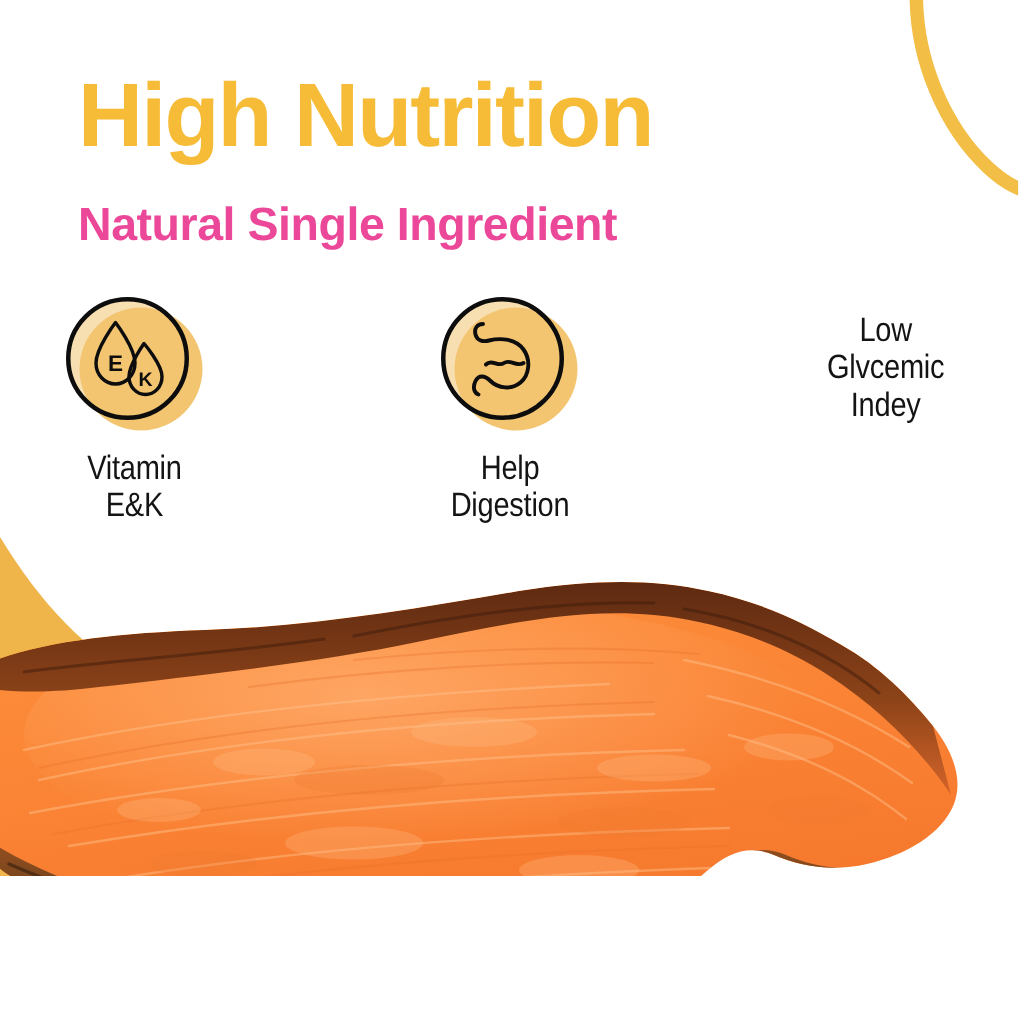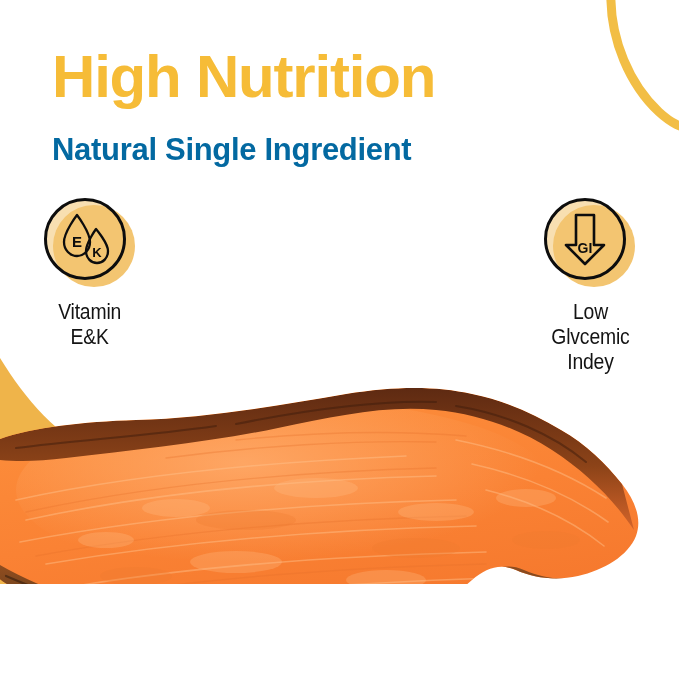--- a/index.html
+++ b/index.html
@@ -52,21 +52,21 @@
   }
 
   #subtitle {
     position: absolute;
     left: 52px;
     top: 132px;
     font-size: 31px;
     line-height: 36px;
     font-weight: 700;
     letter-spacing: -0.3px;
-    color: #0369a1;
+    color: #ec4899;
     white-space: nowrap;
   }
 
   
   #benefits-row {
     position: absolute;
     left: 28px;
     top: 198px;
     width: 624px;
     display: flex;
@@ -165,32 +165,41 @@
           <text x="53" y="59" text-anchor="middle" font-family="Liberation Sans, sans-serif" font-size="13" font-weight="700" fill="#0d0d0d">K</text>
         </svg>
       </div>
       <div class="benefit-label">
         <div>Vitamin</div>
         <div>E&amp;K</div>
       </div>
     </div>
 
 
-
     <div class="benefit-item">
       <div class="benefit-badge">
         <div class="badge-fill"></div>
         <div class="badge-ring"></div>
         <svg class="badge-glyph" viewBox="0 0 82 82">
           <g fill="none" stroke="#0d0d0d" stroke-width="2.6" stroke-linecap="round" stroke-linejoin="round">
-            <path d="M32 17 L 50 17 L 50 47 L 60 47 L 41 66 L 22 47 L 32 47 Z"></path>
+            <path d="M28 18 C 24 18, 22 21, 23 25 C 24 29, 28 30, 32 29
+                     C 40 27, 50 28, 55 35 C 60 42, 59 52, 53 57
+                     C 47 62, 38 61, 33 56 C 29 52, 25 52, 23 56
+                     C 21 60, 22 64, 25 65"></path>
+            <path d="M30 45 C 34 41, 38 47, 42 44 C 46 41, 50 47, 55 44"></path>
           </g>
-          <text x="41" y="55" text-anchor="middle" font-family="Liberation Sans, sans-serif" font-size="14" font-weight="700" fill="#0d0d0d">GI</text>
         </svg>
       </div>
+      <div class="benefit-label">
+        <div>Help</div>
+        <div>Digestion</div>
+      </div>
+    </div>
+
+    <div class="benefit-item">
       <div class="benefit-label">
         <div>Low</div>
         <div>Glvcemic</div>
         <div>Indey</div>
       </div>
     </div>
 
   </div>
 
   <svg id="chip-photo" viewBox="0 0 700 290">

